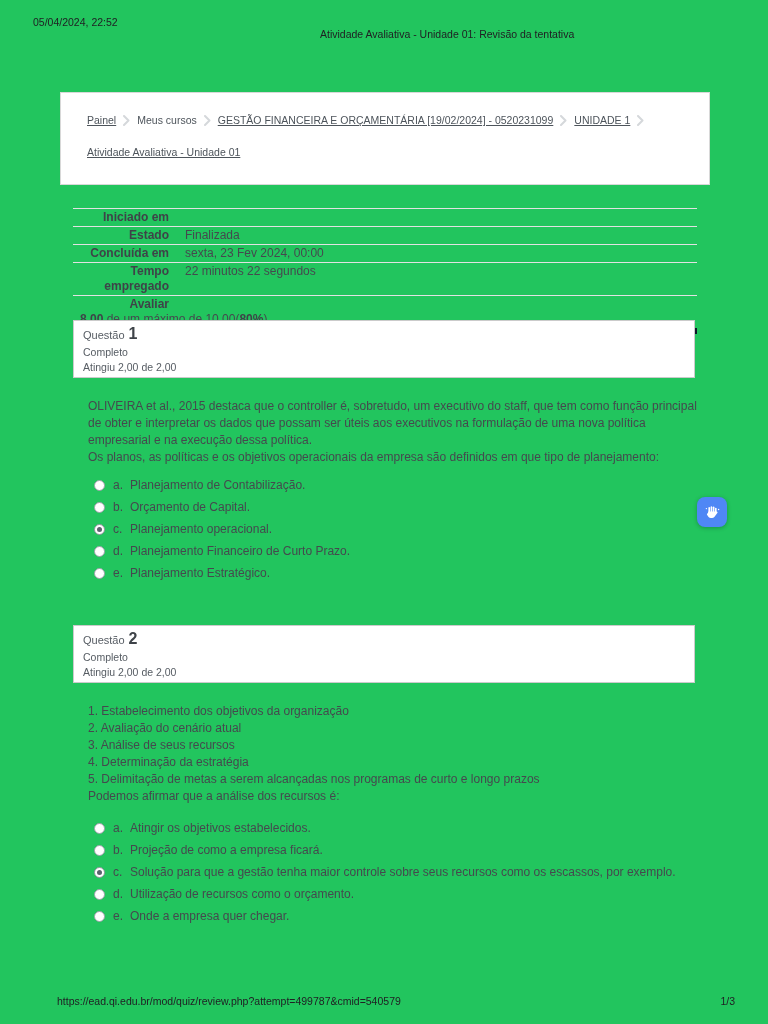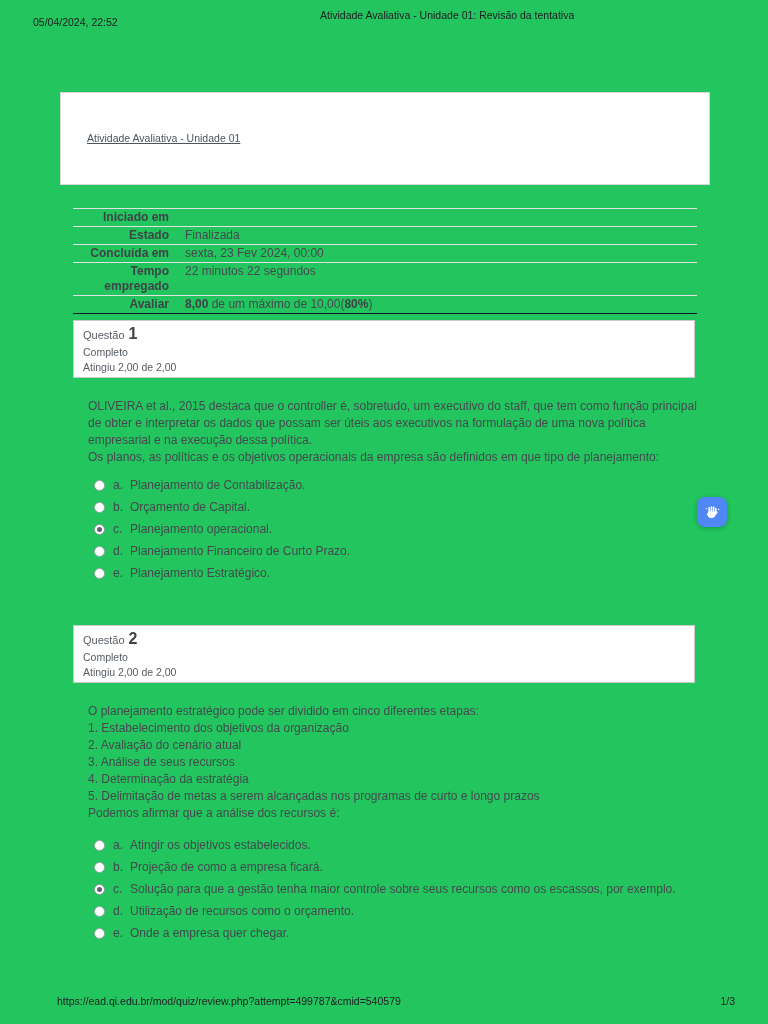--- a/index.html
+++ b/index.html
@@ -9,40 +9,40 @@
     width: 768px;
     height: 1024px;
     background: #22c55e;
     font-family: "Liberation Sans", sans-serif;
     color: #45494e;
     overflow: hidden;
   }
 
   
   .print-header-date { position: absolute; top: 16px; left: 33px; font-size: 10.5px; color: #202124; }
-  .print-header-title { position: absolute; top: 9px; left: 320px; font-size: 10.5px; color: #202124; }
+  .print-header-title { position: absolute; top: 28px; left: 320px; font-size: 10.5px; color: #202124; }
   .footer-url { position: absolute; bottom: 17px; left: 33px; font-size: 10.5px; color: #202124; padding-left: 24px; }
   .footer-page { position: absolute; bottom: 17px; right: 33px; font-size: 10.5px; color: #202124; }
 
   
   .breadcrumb-box {
     position: absolute; top: 92px; left: 60px; width: 650px; height: 93px;
     border: 1px solid #d8d8d8; padding: 20px 26px 0;
     background: #fff;
   }
   .crumb-row { display: flex; align-items: center; height: 14px; }
   .crumb-row.second { margin-top: 18px; }
   .crumb { font-size: 10.5px; color: #4d545b; white-space: nowrap; }
   .crumb.link { text-decoration: underline; cursor: pointer; }
   .chev { margin: 0 7px; flex: none; }
 
   
   .summary { position: absolute; top: 208px; left: 73px; width: 624px; }
   .summary-row { display: flex; border-top: 1px solid #e2e2e2; padding: 1px 0; }
-  .summary-row:last-child { border-bottom: 1px solid #0f172a; }
+  .summary-row:last-child { border-bottom: 6px solid #0f172a; flex-direction: column; }
   .summary-label {
     width: 105px; padding-right: 9px; text-align: right;
     font-weight: bold; font-size: 12px; line-height: 15px; color: #3e4348;
   }
   .summary-value { flex: 1; padding-left: 7px; font-size: 12px; line-height: 15px; color: #45494e; }
   .summary-value b { color: #3e4348; }
 
   
   .qinfo {
     position: absolute; left: 73px; width: 622px; height: 58px;
@@ -89,20 +89,38 @@
 </style>
 </head>
 <body>
 
 <div class="page">
 
   <span class="print-header-date">05/04/2024, 22:52</span>
   <span class="print-header-title">Atividade Avaliativa - Unidade 01: Revisão da tentativa</span>
 
   <div class="breadcrumb-box">
+    <div class="crumb-row">
+      <span class="crumb link">Painel</span>
+      <svg class="chev" width="7" height="11" viewBox="0 0 7 11">
+          <path d="M1 1l4.5 4.5L1 10" stroke="#d5d8db" stroke-width="2" fill="none" stroke-linecap="round" stroke-linejoin="round"></path>
+        </svg>
+      <span class="crumb">Meus cursos</span>
+      <svg class="chev" width="7" height="11" viewBox="0 0 7 11">
+          <path d="M1 1l4.5 4.5L1 10" stroke="#d5d8db" stroke-width="2" fill="none" stroke-linecap="round" stroke-linejoin="round"></path>
+        </svg>
+      <span class="crumb link">GESTÃO FINANCEIRA E ORÇAMENTÁRIA [19/02/2024] - 0520231099</span>
+      <svg class="chev" width="7" height="11" viewBox="0 0 7 11">
+          <path d="M1 1l4.5 4.5L1 10" stroke="#d5d8db" stroke-width="2" fill="none" stroke-linecap="round" stroke-linejoin="round"></path>
+        </svg>
+      <span class="crumb link">UNIDADE 1</span>
+      <svg class="chev" width="7" height="11" viewBox="0 0 7 11">
+          <path d="M1 1l4.5 4.5L1 10" stroke="#d5d8db" stroke-width="2" fill="none" stroke-linecap="round" stroke-linejoin="round"></path>
+        </svg>
+    </div>
     <div class="crumb-row second">
       <span class="crumb link">Atividade Avaliativa - Unidade 01</span>
     </div>
   </div>
 
   <div class="summary">
     <div class="summary-row">
       <span class="summary-label">Iniciado em</span>
     </div>
     <div class="summary-row">
@@ -181,21 +199,20 @@
   <div class="qinfo qinfo-2">
     <div class="qinfo-title">
       <span>Questão</span>
       <span class="qinfo-number">2</span>
     </div>
     <div class="qinfo-line">Completo</div>
     <div class="qinfo-line">Atingiu 2,00 de 2,00</div>
   </div>
 
   <div class="qbody qbody-2">
-    <p class="intro">O planejamento estratégico pode ser dividido em cinco diferentes etapas:</p>
     <p class="step">1. Estabelecimento dos objetivos da organização</p>
     <p class="step">2. Avaliação do cenário atual</p>
     <p class="step">3. Análise de seus recursos</p>
     <p class="step">4. Determinação da estratégia</p>
     <p class="step">5. Delimitação de metas a serem alcançadas nos programas de curto e longo prazos</p>
     <p class="prompt">Podemos afirmar que a análise dos recursos é:</p>
     <div class="options">
       <div class="option">
         <span class="radio"></span>
         <span class="opt-letter">a.</span>

